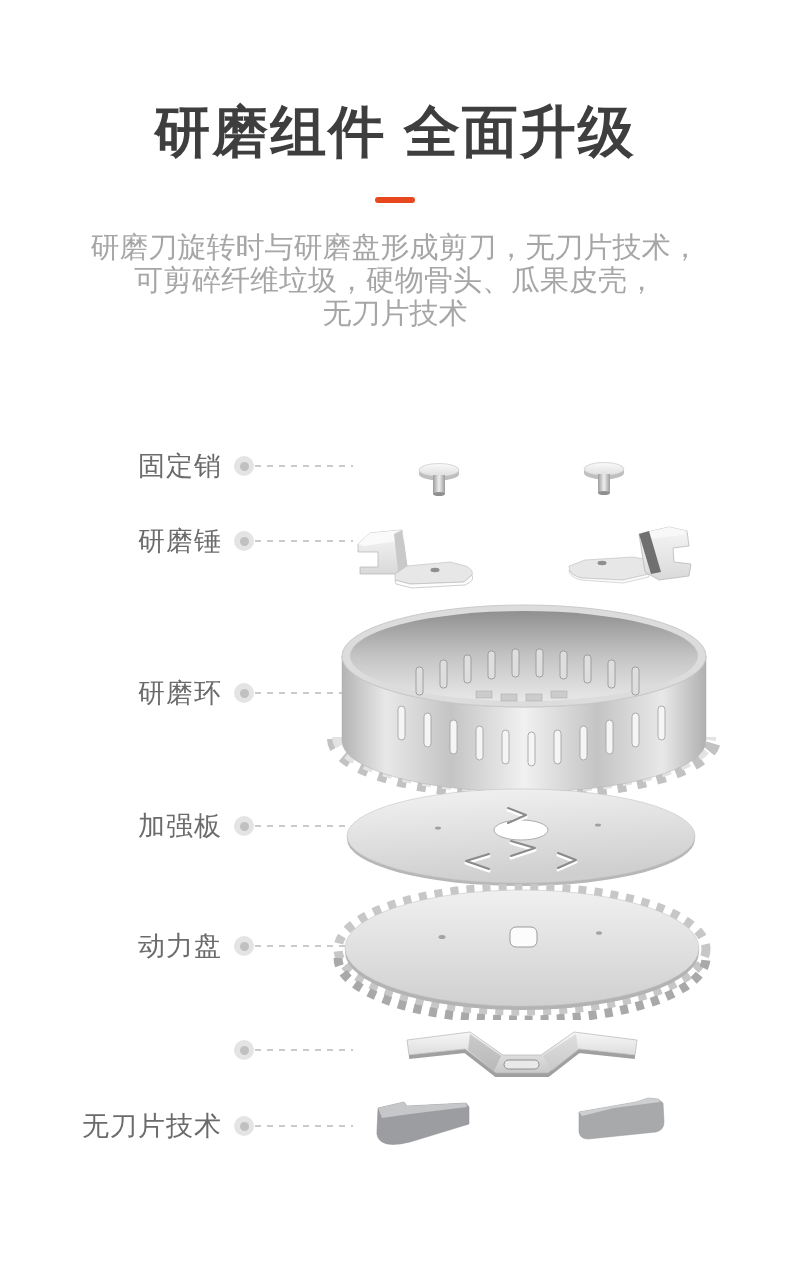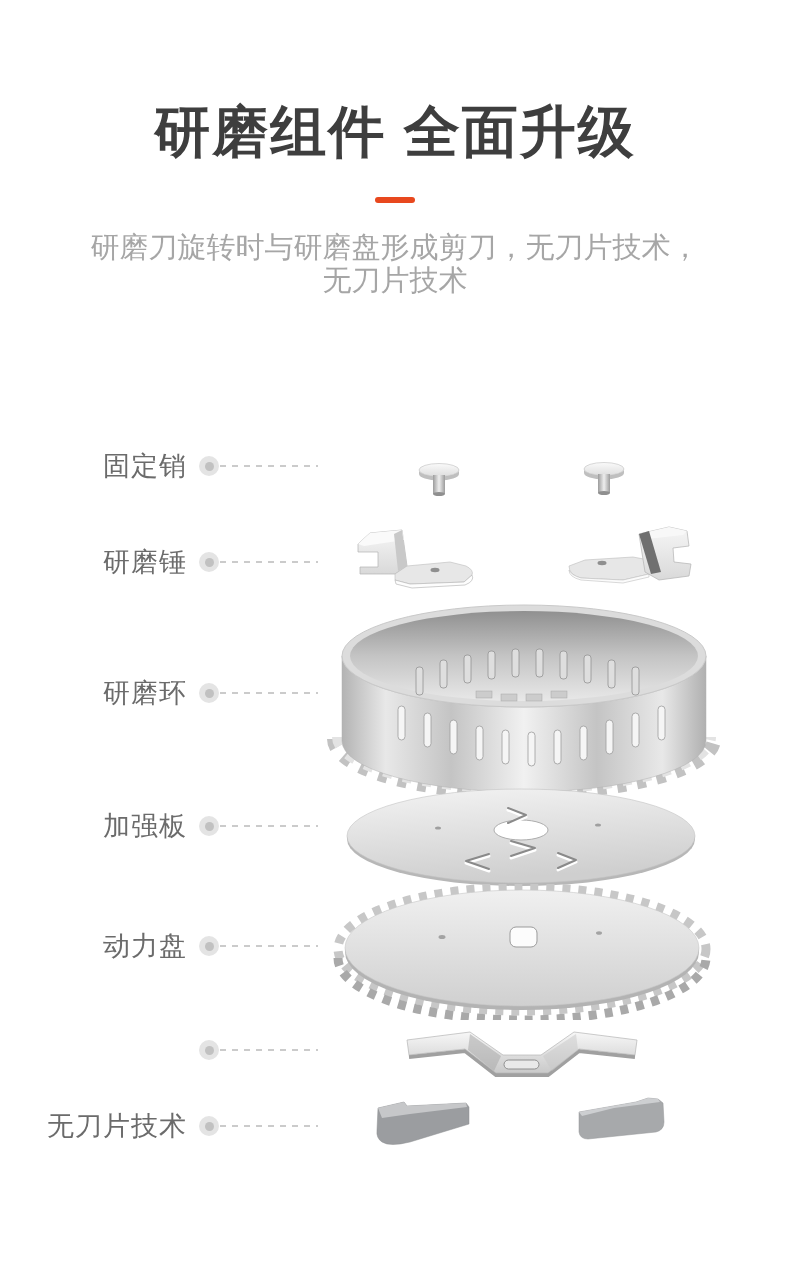--- a/index.html
+++ b/index.html
@@ -15,21 +15,21 @@
     position:absolute;top:197px;left:375px;width:40px;height:6px;
     background:#E8481E;border-radius:3px;
   }
   .desc{
     position:absolute;top:231px;left:0;right:0;margin:0;text-align:center;
     font-size:29px;line-height:33px;color:#a6a6a6;font-weight:400;
   }
   .desc span{display:block;}
   .label-row{
     position:absolute;left:0;width:318px;height:30px;
-    display:flex;align-items:center;justify-content:flex-end;
+    display:flex;align-items:center;justify-content:flex-end;padding-left:35px;
   }
   .label-text{font-size:27px;color:#6b6b6b;white-space:nowrap;letter-spacing:1px;}
   .dot{
     width:20px;height:20px;border-radius:50%;background:#e4e4e4;
     margin-left:12px;flex:0 0 auto;display:flex;align-items:center;justify-content:center;
   }
   .dot-core{width:9px;height:9px;border-radius:50%;background:#c1c1c1;}
   .dashline{
     width:98px;height:2px;margin-left:1px;flex:0 0 auto;
     background:repeating-linear-gradient(to right,#cbcbcb 0 6px,transparent 6px 12px);
@@ -39,20 +39,21 @@
 </head>
 <body>
 
 <div class="page">
 
   <h1 class="title">研磨组件 全面升级</h1>
   <div class="accent-dash"></div>
 
   <p class="desc">
     <span>研磨刀旋转时与研磨盘形成剪刀，无刀片技术，</span>
+    <span>可剪碎纤维垃圾，硬物骨头、瓜果皮壳，</span>
     <span>无刀片技术</span>
   </p>
 
   <section>
 
     <svg width="0" height="0" style="position:absolute">
       <defs>
         <linearGradient id="gMetalH" x1="0" y1="0" x2="1" y2="0">
           <stop offset="0" stop-color="#b3b3b3"></stop>
             <stop offset="0.12" stop-color="#e8e8e8"></stop>
@@ -95,21 +96,21 @@
       </defs>
     </svg>
 
     <div class="label-row" style="top:451px">
       <span class="label-text">固定销</span>
       <span class="dot">
           <span class="dot-core"></span>
         </span>
       <span class="dashline"></span>
     </div>
-    <div class="label-row" style="top:547px">
+    <div class="label-row" style="top:526px">
       <span class="label-text">研磨锤</span>
       <span class="dot">
           <span class="dot-core"></span>
         </span>
       <span class="dashline"></span>
     </div>
     <div class="label-row" style="top:678px">
       <span class="label-text">研磨环</span>
       <span class="dot">
           <span class="dot-core"></span>

